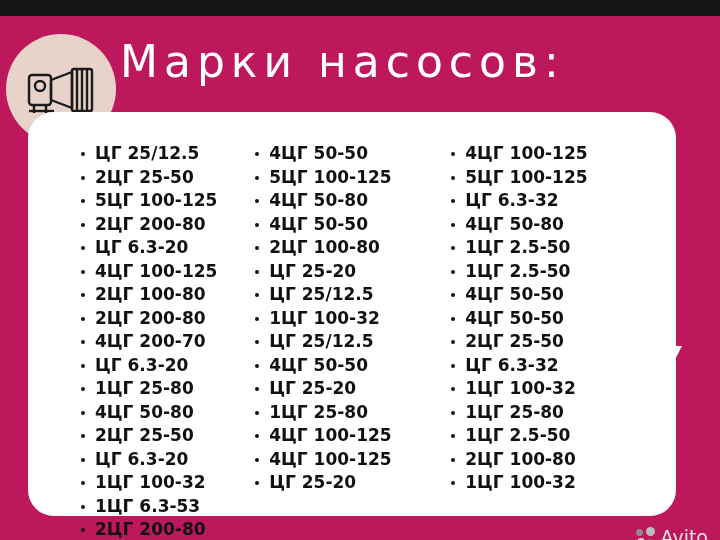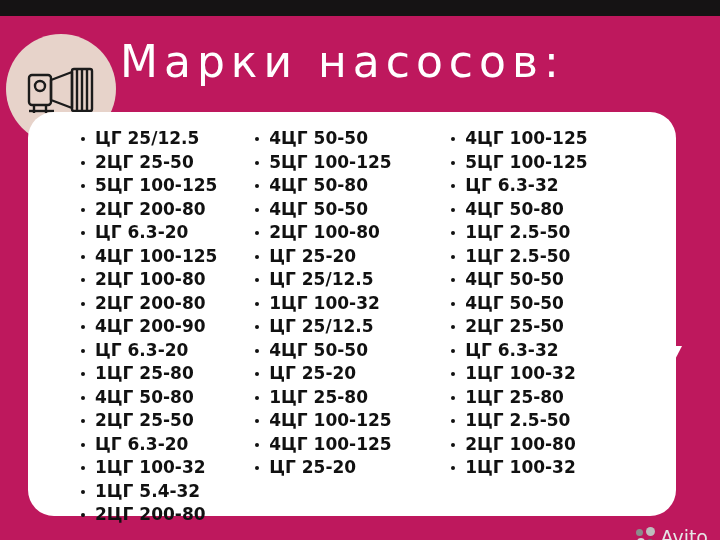--- a/index.html
+++ b/index.html
@@ -71,21 +71,21 @@
     border-top: 0 solid transparent;
     border-bottom: 58px solid transparent;
   }
   .columns {
     position: absolute;
     left: 28px;
     top: 96px;
     width: 596px;
     height: 404px;
     display: flex;
-    padding: 15px 0 0 0;
+    padding: 30px 0 0 0;
     box-sizing: border-box;
     border-radius: 13px;
   }
   .col {
     box-sizing: border-box;
   }
   .col-1 { width: 218px; padding-left: 52px; }
   .col-2 { width: 214px; padding-left: 24px; }
   .col-3 { width: 216px; padding-left: 24px; }
   ul.list {
@@ -173,28 +173,28 @@
     <div class="col col-1">
       <ul class="list">
         <li>ЦГ 25/12.5</li>
         <li>2ЦГ 25-50</li>
         <li>5ЦГ 100-125</li>
         <li>2ЦГ 200-80</li>
         <li>ЦГ 6.3-20</li>
         <li>4ЦГ 100-125</li>
         <li>2ЦГ 100-80</li>
         <li>2ЦГ 200-80</li>
-        <li>4ЦГ 200-90</li>
+        <li>4ЦГ 200-70</li>
         <li>ЦГ 6.3-20</li>
         <li>1ЦГ 25-80</li>
         <li>4ЦГ 50-80</li>
         <li>2ЦГ 25-50</li>
         <li>ЦГ 6.3-20</li>
         <li>1ЦГ 100-32</li>
-        <li>1ЦГ 5.4-32</li>
+        <li>1ЦГ 6.3-53</li>
         <li>2ЦГ 200-80</li>
       </ul>
     </div>
     <div class="col col-2">
       <ul class="list">
         <li>4ЦГ 50-50</li>
         <li>5ЦГ 100-125</li>
         <li>4ЦГ 50-80</li>
         <li>4ЦГ 50-50</li>
         <li>2ЦГ 100-80</li>

